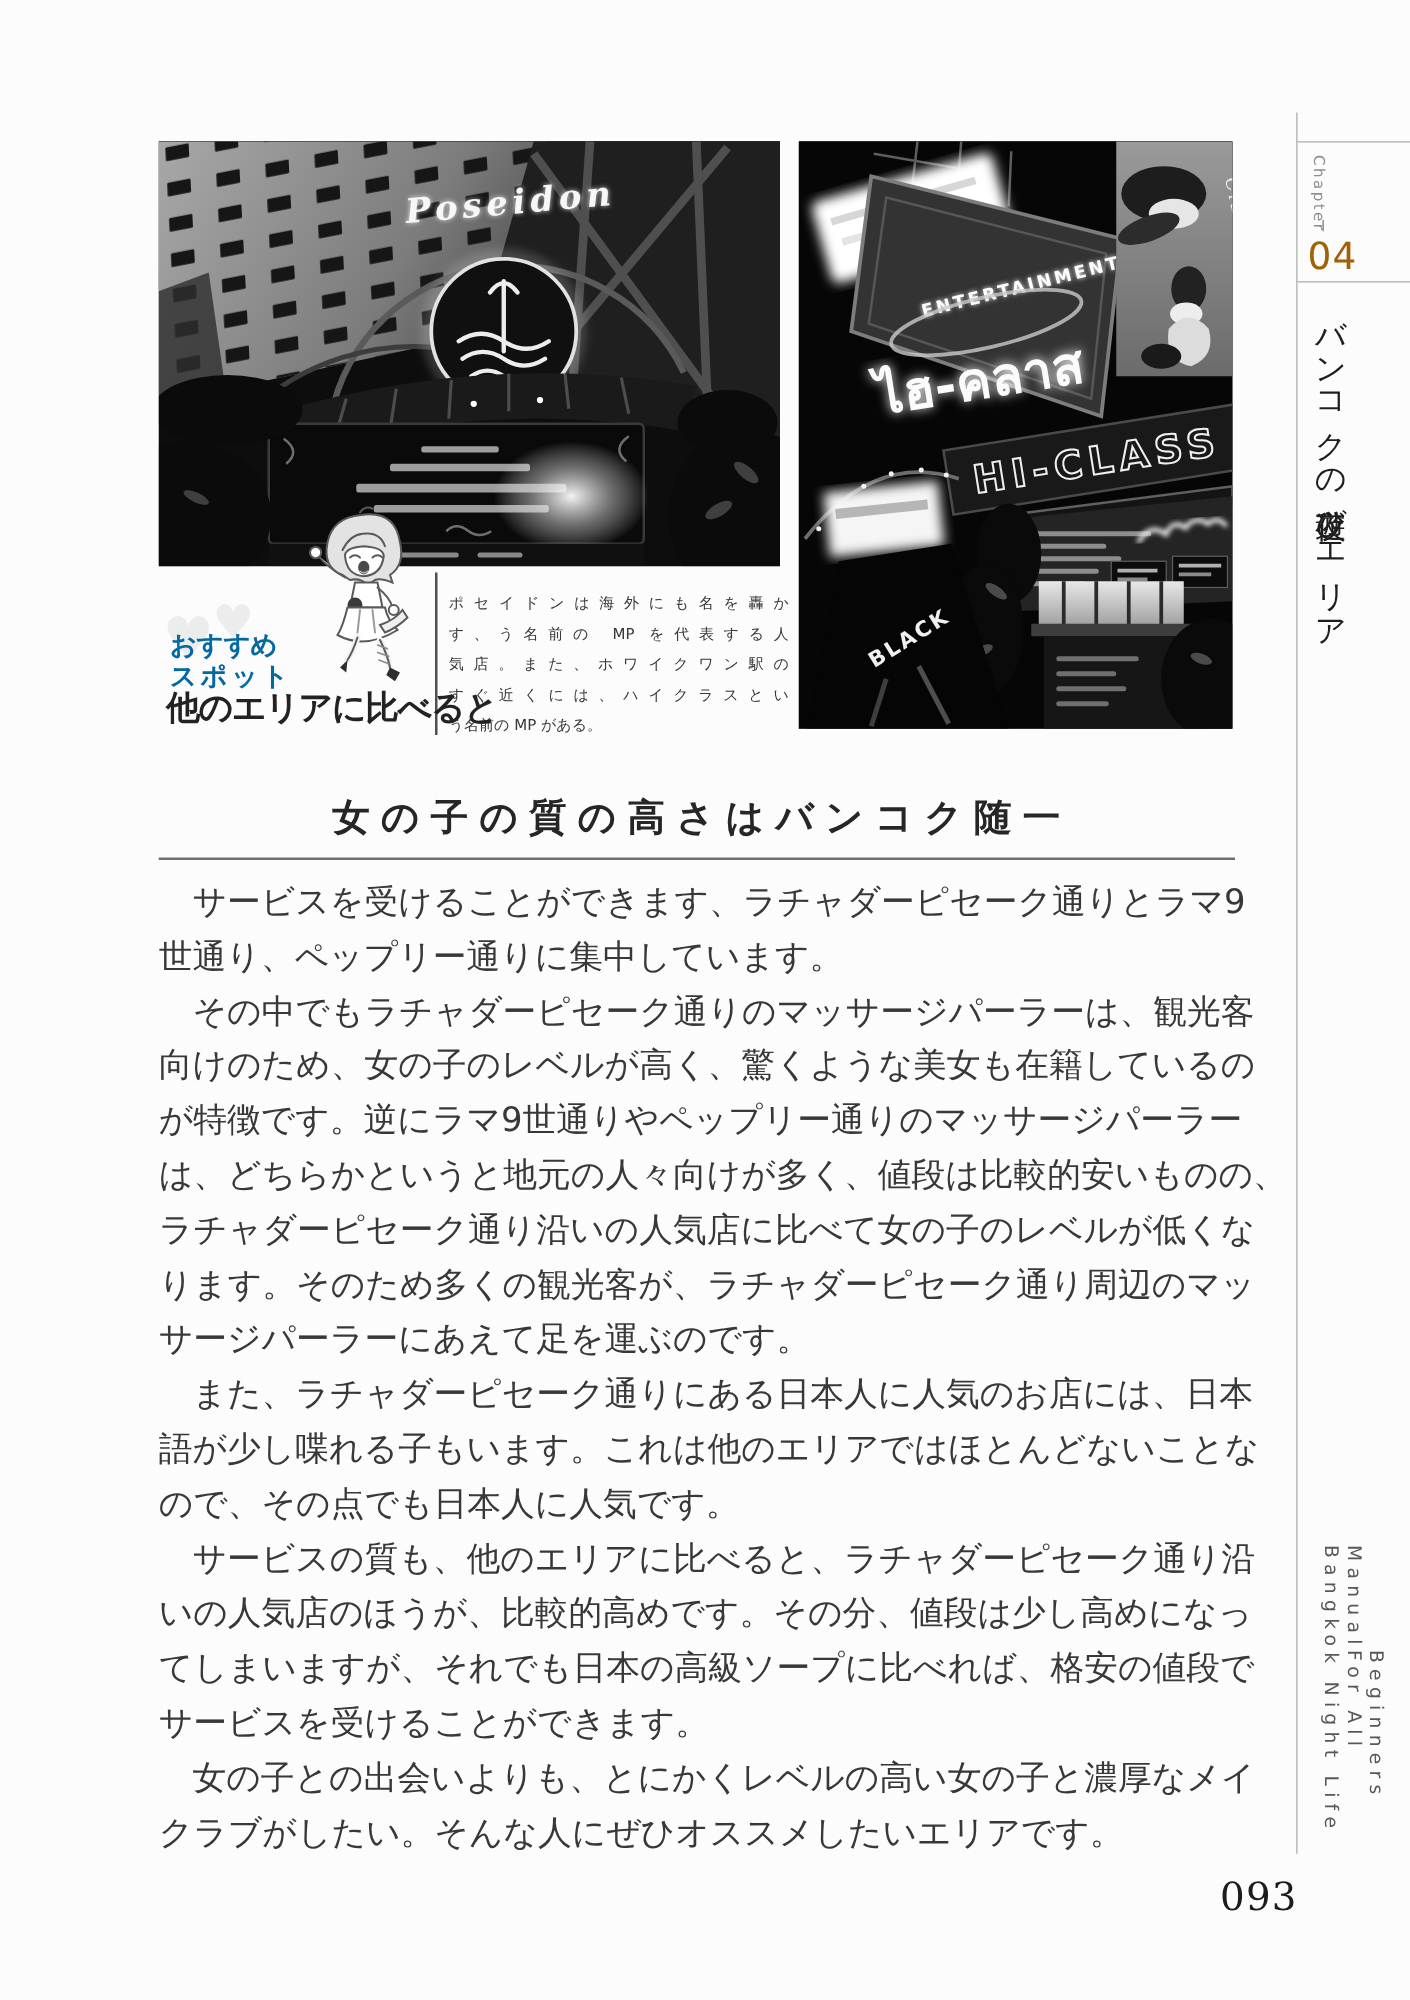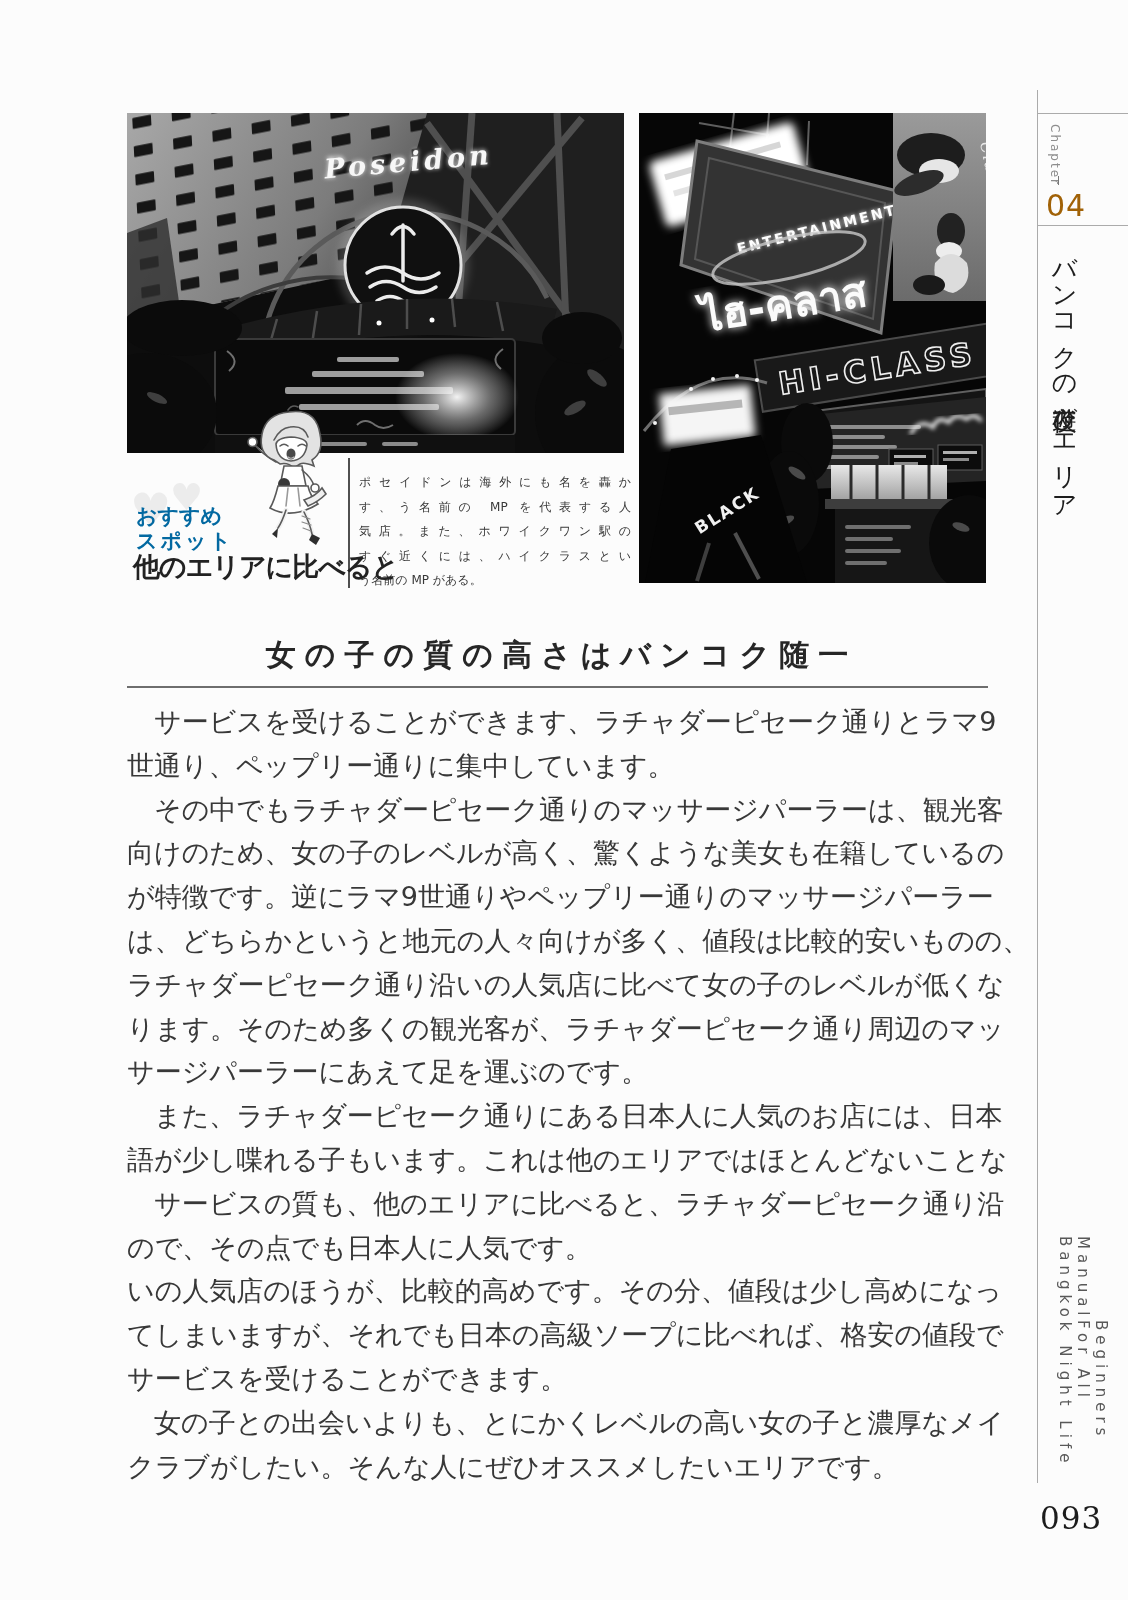--- a/index.html
+++ b/index.html
@@ -285,21 +285,21 @@
   <div class="sline" style="left:1037px;top:90px;width:1px;height:1393px;"></div>
   <div class="sline" style="left:1038px;top:113px;width:90px;height:1px;"></div>
   <div class="sline" style="left:1038px;top:225px;width:90px;height:1px;"></div>
   <div class="chapter-label" style="left:1048px;top:124px;">Chapter</div>
   <div class="sline" style="left:1058px;top:176px;width:1px;height:9px;background:#777;"></div>
   <div class="chapter-num" style="left:1046px;top:188px;">04</div>
   <div class="chapter-title" style="left:1048px;top:240px;height:300px;">バンコクの夜遊びエリア</div>
 
   <div class="vfoot" style="left:1056px;top:1236px;height:252px;">Bangkok Night Life Manual</div>
   <div class="vfoot" style="left:1074px;top:1320px;height:168px;">For All Beginners</div>
-  <div class="pageno" style="left:1040px;top:1500px;">093</div>
+  <div class="pageno" style="left:976px;top:1500px;">093</div>
 
   <div class="heart" style="left:130px;top:487px;font-size:46px;">♥</div>
   <div class="heart" style="left:170px;top:479px;font-size:37px;">♥</div>
   <div class="badge" style="left:136px;top:506px;">おすすめ</div>
   <div class="badge" style="left:136px;top:531px;letter-spacing:3px;">スポット</div>
   <div class="rec-title" style="left:133px;top:553px;">他のエリアに比べると</div>
 
   <div class="abs" style="left:244px;top:404px;width:100px;height:146px;z-index:2;">
     <svg width="100" height="146" viewBox="0 0 100 146">
       <g stroke="#5a5a5a" stroke-width="1.6" stroke-linecap="round">
@@ -354,22 +354,22 @@
       <div class="ln pl">世通り、ペップリー通りに集中しています。</div>
       <div class="ln">　その中でもラチャダーピセーク通りのマッサージパーラーは、観光客</div>
       <div class="ln">向けのため、女の子のレベルが高く、驚くような美女も在籍しているの</div>
       <div class="ln">が特徴です。逆にラマ9世通りやペップリー通りのマッサージパーラー</div>
       <div class="ln">は、どちらかというと地元の人々向けが多く、値段は比較的安いものの、</div>
       <div class="ln">ラチャダーピセーク通り沿いの人気店に比べて女の子のレベルが低くな</div>
       <div class="ln">ります。そのため多くの観光客が、ラチャダーピセーク通り周辺のマッ</div>
       <div class="ln pl">サージパーラーにあえて足を運ぶのです。</div>
       <div class="ln">　また、ラチャダーピセーク通りにある日本人に人気のお店には、日本</div>
       <div class="ln">語が少し喋れる子もいます。これは他のエリアではほとんどないことな</div>
+      <div class="ln pl">ので、その点でも日本人に人気です。</div>
       <div class="ln">　サービスの質も、他のエリアに比べると、ラチャダーピセーク通り沿</div>
-      <div class="ln pl">ので、その点でも日本人に人気です。</div>
       <div class="ln">いの人気店のほうが、比較的高めです。その分、値段は少し高めになっ</div>
       <div class="ln">てしまいますが、それでも日本の高級ソープに比べれば、格安の値段で</div>
       <div class="ln pl">サービスを受けることができます。</div>
       <div class="ln">　女の子との出会いよりも、とにかくレベルの高い女の子と濃厚なメイ</div>
       <div class="ln pl">クラブがしたい。そんな人にぜひオススメしたいエリアです。</div>
     </div>
 
 </div>
 
 </body></html>

